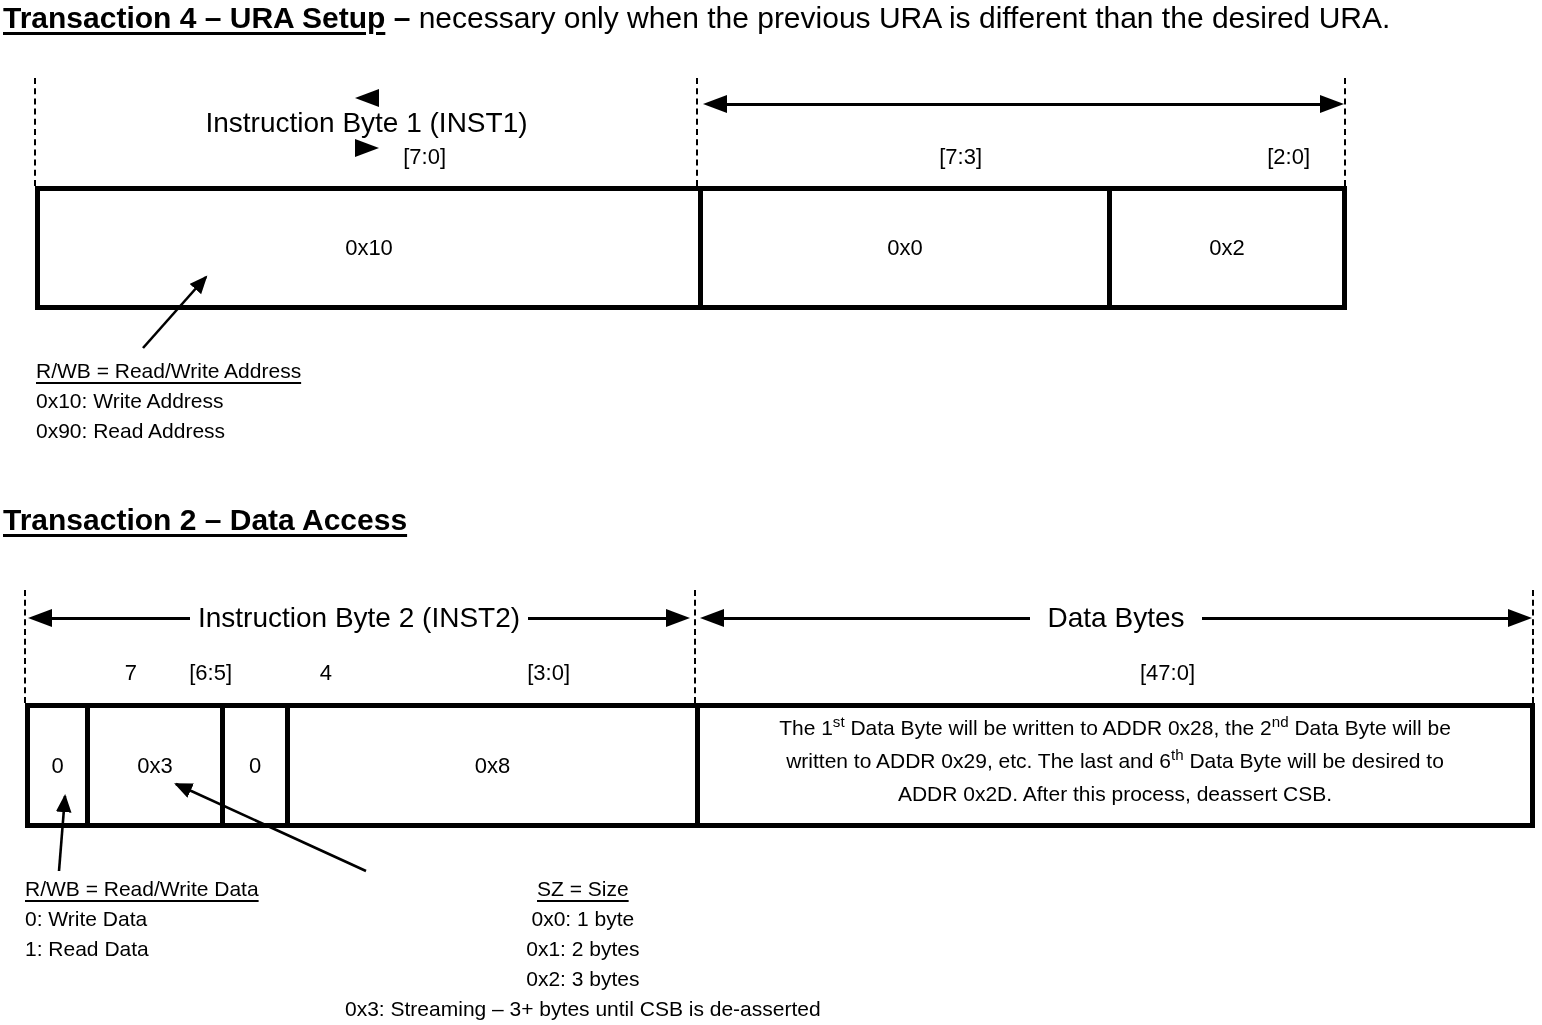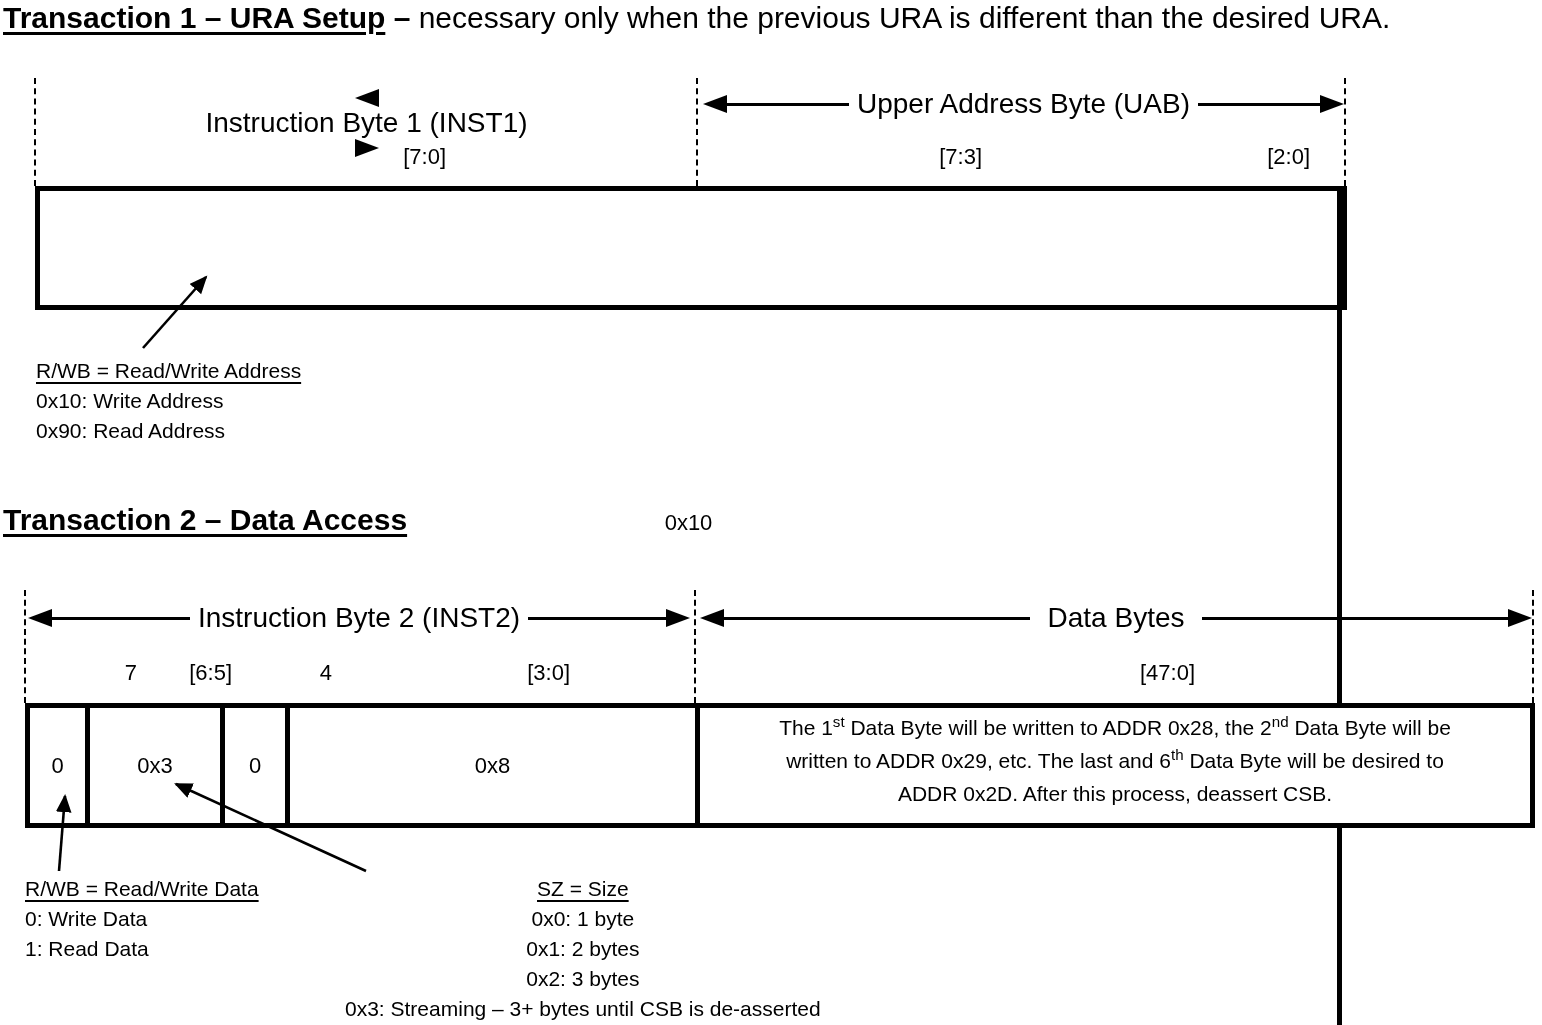--- a/index.html
+++ b/index.html
@@ -38,47 +38,46 @@
   .note .u{text-decoration:underline;text-underline-offset:4px;}
 
   svg.overlay{position:absolute;left:0;top:0;pointer-events:none;}
 </style>
 </head>
 <body>
 
 <div id="canvas">
 
   <div class="title-line" style="left:3px;top:1px;">
-    <span class="bu">Transaction 1 – URA Setup</span><span class="b"> – </span><span>necessary only when the previous URA is different than the desired URA.</span>
+    <span class="bu">Transaction 4 – URA Setup</span><span class="b"> – </span><span>necessary only when the previous URA is different than the desired URA.</span>
   </div>
 
   <div class="span-arrow" style="left:38px;top:89px;width:657px;flex-direction:column;">
     <span class="ah left"></span>
     <span class="line"></span>
     <span class="label">Instruction Byte 1 (INST1)</span>
     <span class="line"></span>
     <span class="ah right"></span>
   </div>
   <div class="span-arrow" style="left:703px;top:89px;width:641px;">
     <span class="ah left"></span>
     <span class="line"></span>
-    <span class="label">Upper Address Byte (UAB)</span>
     <span class="line"></span>
     <span class="ah right"></span>
   </div>
 
   <div class="vdash" style="left:34px;top:78px;height:108px;"></div>
   <div class="vdash" style="left:696px;top:78px;height:108px;"></div>
   <div class="vdash" style="left:1344px;top:78px;height:108px;"></div>
 
   <div class="bitlabel" style="left:286px;top:144px;">[7:0]</div>
   <div class="bitlabel" style="left:822px;top:144px;">[7:3]</div>
   <div class="bitlabel" style="left:1150px;top:144px;">[2:0]</div>
 
-  <div class="fieldbox" style="left:35px;top:186px;width:1312px;height:124px;flex-direction:column;">
+  <div class="fieldbox" style="left:35px;top:186px;width:1312px;height:124px;">
     <div class="cell" style="flex:0 0 663px;">0x10</div>
     <div class="cell" style="flex:0 0 409px;">0x0</div>
     <div class="cell last" style="flex:1;">0x2</div>
   </div>
 
   <div class="note" style="left:36px;top:356px;">
     <div class="u">R/WB = Read/Write Address</div>
     <div>0x10: Write Address</div>
     <div>0x90: Read Address</div>
   </div>

